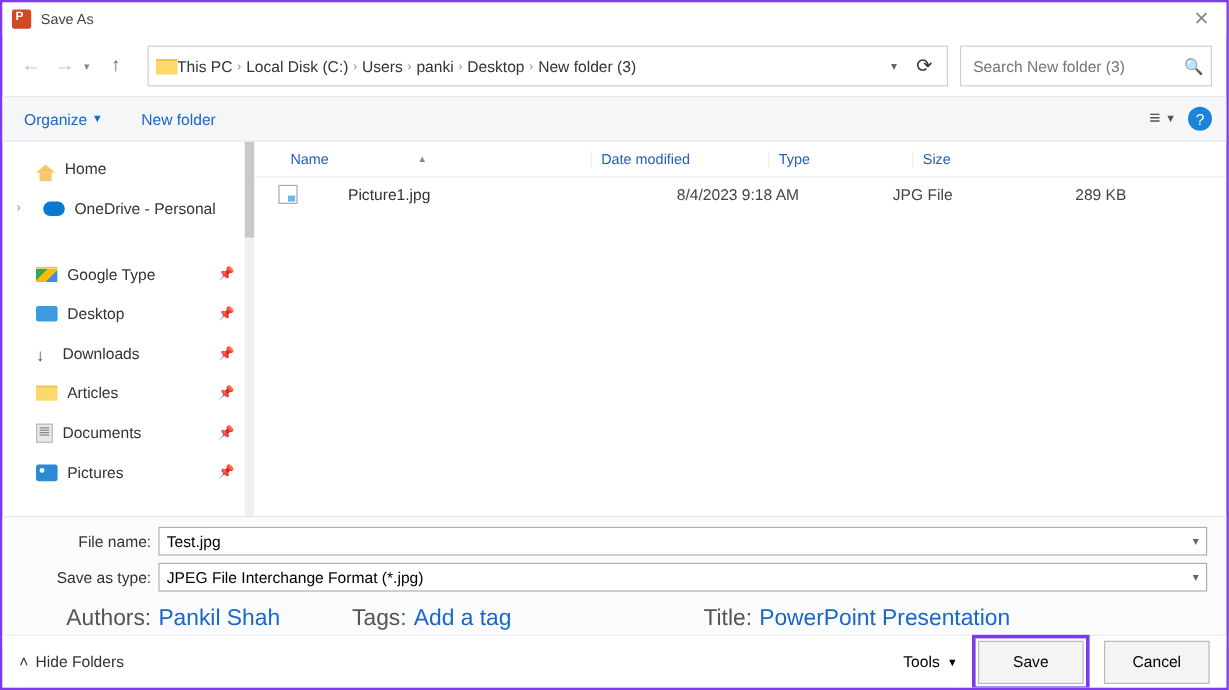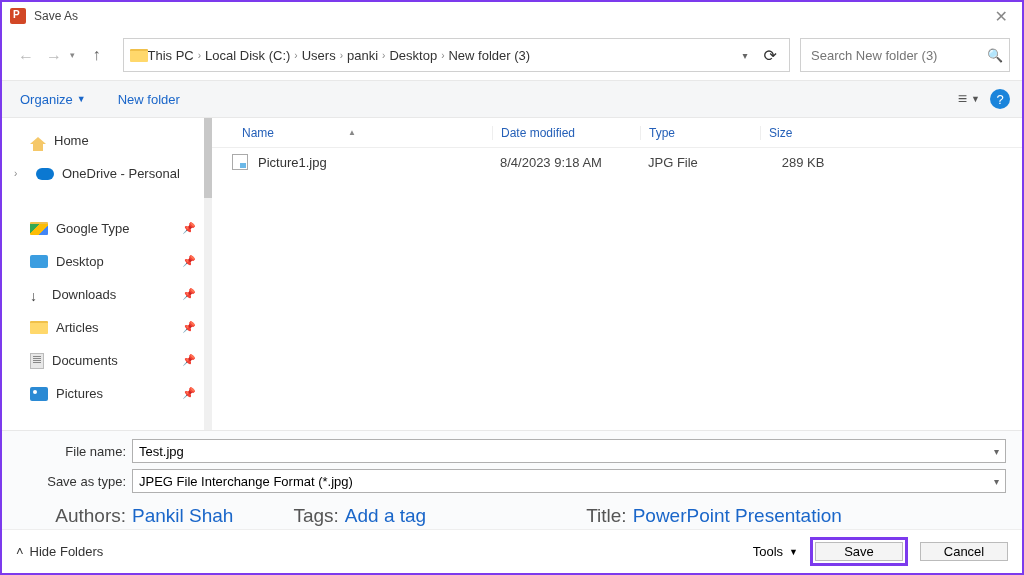--- a/index.html
+++ b/index.html
@@ -60,44 +60,44 @@
 .icon-pic { width: 18px; height: 14px; background: #2b8ad4; border-radius: 2px; }
 .icon-pic::after { content: ""; position: absolute; top: 3px; left: 3px; width: 4px; height: 4px; background: #fff; border-radius: 50%; }
 
 .filearea { flex: 1; position: relative; }
 .columns { display: flex; height: 30px; border-bottom: 1px solid #eee; align-items: center; font-size: 12px; color: #2560b8; padding-left: 30px; }
 .col-name { width: 250px; display: flex; align-items: center; gap: 4px; }
 .col-name .sort { font-size: 8px; margin-left: 70px; color: #888; }
 .col-date { width: 148px; border-left: 1px solid #eee; padding-left: 8px; }
 .col-type { width: 120px; border-left: 1px solid #eee; padding-left: 8px; }
 .col-size { width: 80px; border-left: 1px solid #eee; padding-left: 8px; }
-.file-row { display: flex; align-items: center; height: 28px; padding-left: 20px; font-size: 13px; color: #333; }
+.file-row { display: flex; align-items: center; height: 28px; padding-left: 20px; font-size: 13px; color: #333; gap: 32px; }
 .file-row .file-icon { width: 16px; height: 16px; background: #fff; border: 1px solid #aaa; margin-right: 10px; position: relative; }
 .file-row .file-icon::after { content: ""; position: absolute; bottom: 1px; right: 1px; width: 6px; height: 5px; background: #6bb8e8; }
 .file-row .fname { width: 242px; }
 .file-row .fdate { width: 148px; color: #444; }
 .file-row .ftype { width: 120px; color: #444; }
-.file-row .fsize { width: 80px; text-align: center; color: #444; padding-right: 10px; }
+.file-row .fsize { width: 80px; text-align: left; color: #444; padding-right: 10px; }
 
 .bottom { border-top: 1px solid #e8e8e8; padding: 8px 16px 0; background: #fafbfc; }
 .field-row { display: flex; align-items: center; margin-bottom: 6px; }
 .field-row label { width: 108px; text-align: right; font-size: 13px; color: #333; margin-right: 6px; }
 .field-row .combo { flex: 1; height: 24px; border: 1px solid #b0b0b0; background: #fff; display: flex; align-items: center; padding: 0 6px; font-size: 13px; }
 .field-row .combo .caret { margin-left: auto; color: #666; font-size: 10px; }
 
 .meta-row { display: flex; align-items: center; font-size: 19px; padding: 6px 0 12px 0; }
 .meta-row .mlabel { color: #555; width: 108px; text-align: right; margin-right: 6px; }
 .meta-row .mval { color: #1a66c9; margin-right: 60px; cursor: pointer; }
 .meta-row .mval.last { margin-right: 0; }
 
 .footer { position: absolute; bottom: 0; left: 0; right: 0; height: 44px; display: flex; align-items: center; padding: 0 14px; background: #fff; border-top: 1px solid #eee; }
 .footer .hide-folders { display: flex; align-items: center; gap: 6px; font-size: 13px; color: #333; cursor: pointer; }
 .footer .right { margin-left: auto; display: flex; align-items: center; gap: 12px; }
 .footer .tools { font-size: 13px; color: #000000; display: flex; align-items: center; gap: 6px; cursor: pointer; }
-.footer button { width: 88px; height: 19px; border: 1px solid #bbb; background: #f4f4f4; font-size: 13px; cursor: pointer; }
+.footer button { width: 88px; height: 36px; border: 1px solid #bbb; background: #f4f4f4; font-size: 13px; cursor: pointer; }
 .footer .save-wrap { border: 3px solid #7c3aed; padding: 2px; }
 </style>
 </head>
 <body>
 
 <div class="titlebar">
   <div class="app-icon"></div>
   <div class="title">Save As</div>
   <div class="close">✕</div>
 </div>

